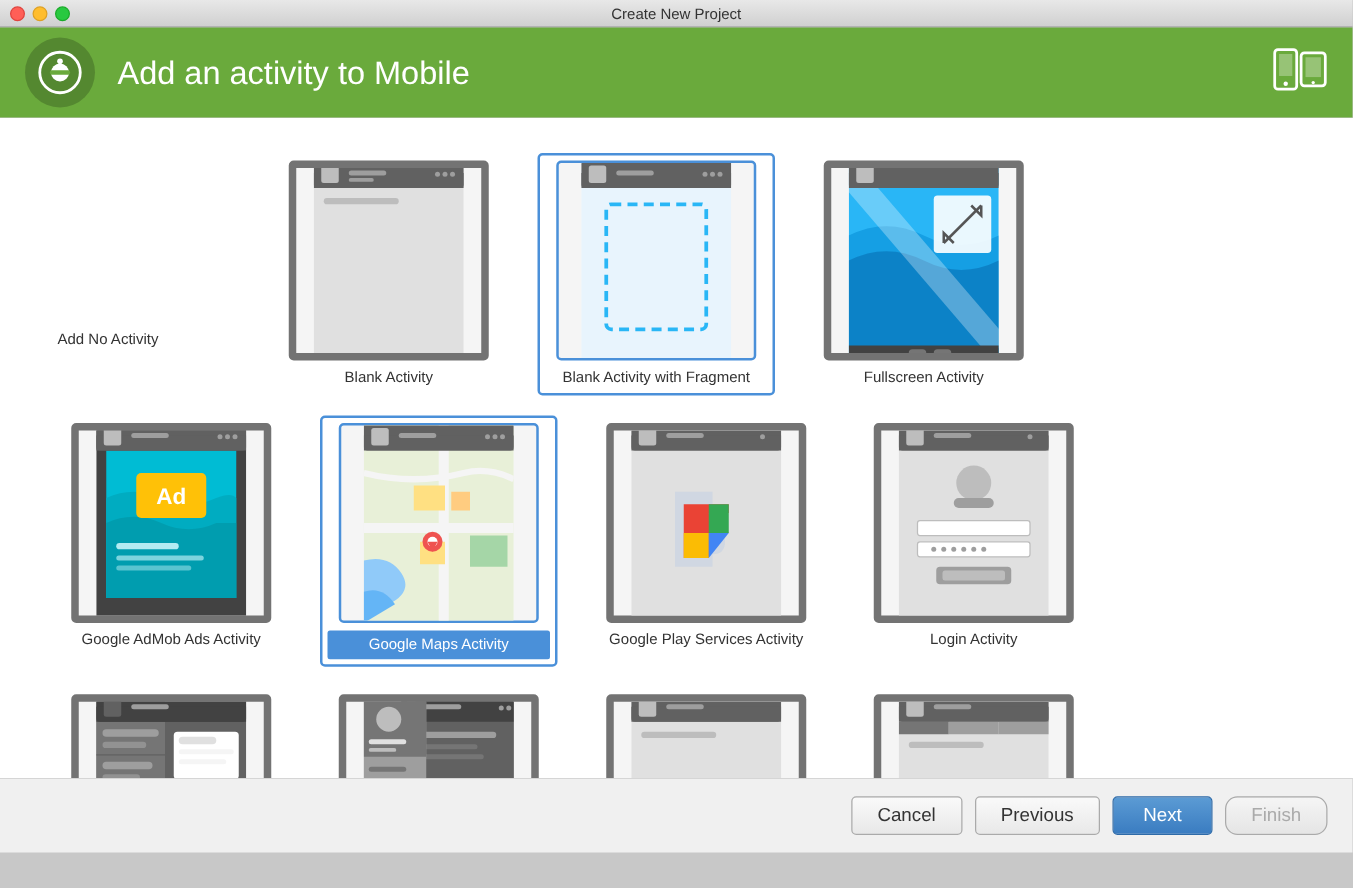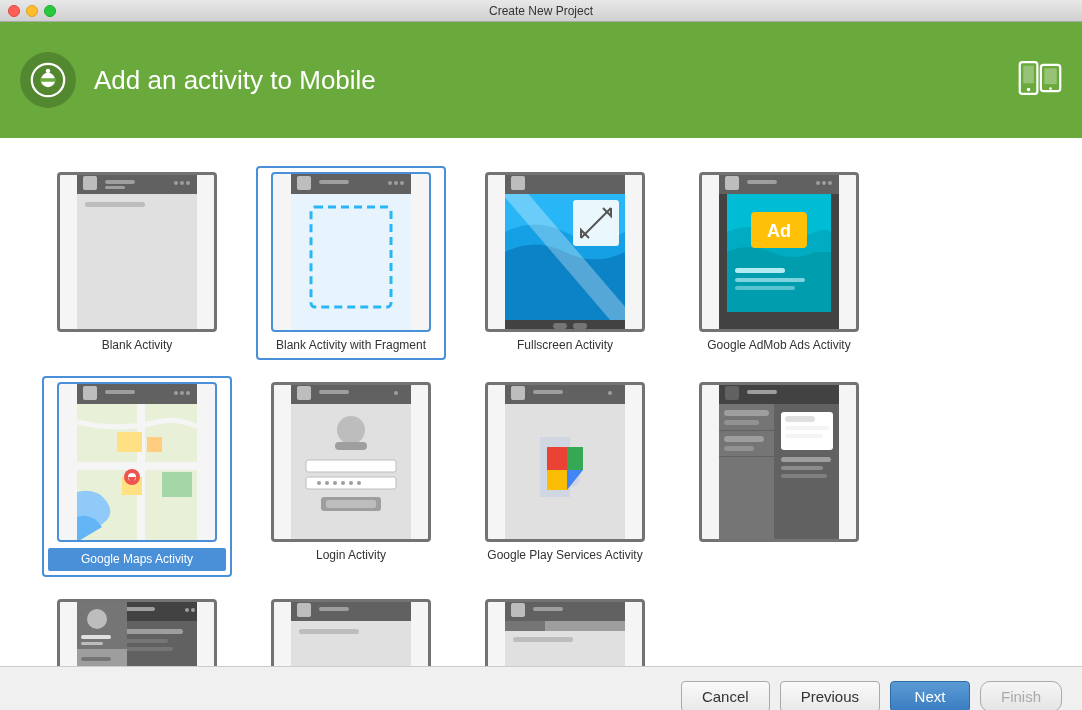--- a/index.html
+++ b/index.html
@@ -38,21 +38,21 @@
     .tb-btn.maximize { background: #28c940; border-color: #1aab29; }
     .title-text {
       font-size: 12px;
       color: #333;
       font-weight: 500;
     }
 
     
     .header {
       background: #6aaa3c;
-      height: 116px;
+      height: 72px;
       display: flex;
       align-items: center;
       padding: 0 20px;
       position: relative;
     }
     .header-icon {
       width: 56px;
       height: 56px;
       background: rgba(0,0,0,0.2);
       border-radius: 50%;
@@ -106,21 +106,21 @@
       border: 2px solid transparent;
       border-radius: 4px;
       padding: 4px;
     }
     .activity-card.selected {
       border-color: #4a90d9;
     }
     .activity-card-image {
       width: 160px;
       height: 160px;
-      border: 3px solid #737373;
+      border: 6px solid #737373;
       border-radius: 4px;
       overflow: hidden;
       background: #f5f5f5;
       display: flex;
       align-items: center;
       justify-content: center;
     }
     .activity-card-label {
       font-size: 12px;
       color: #333;
@@ -218,20 +218,24 @@
       <rect x="26" y="5" width="22" height="30" rx="3" stroke="white" stroke-width="2.5" fill="none"></rect>
       <rect x="30" y="9" width="14" height="18" fill="white" opacity="0.3"></rect>
       <circle cx="37" cy="32" r="1.5" fill="white"></circle>
     </svg>
   </div>
 </div>
 
 <div class="main-content">
   <div class="activity-grid">
 
+    <div class="no-activity-card">
+      <div style="width:100%;height:140px;"></div>
+      <span class="no-activity-label">Add No Activity</span>
+    </div>
 
     <div class="activity-card">
       <div class="activity-card-image">
         <svg viewBox="0 0 120 160" width="120" height="160">
           <rect width="120" height="160" fill="#e0e0e0" rx="3"></rect>
 
           <rect x="0" y="0" width="120" height="22" fill="#616161" rx="3"></rect>
           <rect x="0" y="10" width="120" height="12" fill="#616161"></rect>
           <rect x="6" y="4" width="14" height="14" rx="2" fill="#bdbdbd"></rect>
 
@@ -352,20 +356,42 @@
           <rect x="0" y="0" width="120" height="22" fill="#616161" rx="3"></rect>
           <rect x="0" y="10" width="120" height="12" fill="#616161"></rect>
           <rect x="6" y="4" width="14" height="14" rx="2" fill="#bdbdbd"></rect>
           <rect x="28" y="8" width="30" height="4" rx="2" fill="#9e9e9e"></rect>
           <circle cx="105" cy="11" r="2" fill="#9e9e9e"></circle>
           <circle cx="111" cy="11" r="2" fill="#9e9e9e"></circle>
           <circle cx="99" cy="11" r="2" fill="#9e9e9e"></circle>
         </svg>
       </div>
       <span class="activity-card-label" style="background:#4a90d9;color:white;width:100%;padding:4px 2px;border-radius:2px;margin-top:6px;">Google Maps Activity</span>
+    </div>
+
+    <div class="activity-card">
+      <div class="activity-card-image">
+        <svg viewBox="0 0 120 160" width="120" height="160">
+          <rect width="120" height="160" fill="#e0e0e0" rx="3"></rect>
+
+          <rect x="0" y="0" width="120" height="22" fill="#616161" rx="3"></rect>
+          <rect x="0" y="10" width="120" height="12" fill="#616161"></rect>
+          <rect x="6" y="4" width="14" height="14" rx="2" fill="#bdbdbd"></rect>
+          <rect x="28" y="8" width="30" height="4" rx="2" fill="#9e9e9e"></rect>
+          <circle cx="105" cy="11" r="2" fill="#9e9e9e"></circle>
+
+          <path d="M35 55 L65 55 L65 85 Q75 85 75 95 Q75 105 65 105 L65 115 L35 115 Z" fill="#4285f4" opacity="0.1"></path>
+
+          <path d="M42 65 L78 65 L78 72 L62 72 L78 88 L62 88 L62 108 L42 108 Z" fill="#ea4335"></path>
+          <path d="M42 65 L42 108 L62 108 L62 88 L42 88 Z" fill="#fbbc04"></path>
+          <path d="M62 65 L78 65 L78 88 L62 88 Z" fill="#34a853"></path>
+          <path d="M62 88 L78 88 L62 108 Z" fill="#4285f4"></path>
+        </svg>
+      </div>
+      <span class="activity-card-label">Google Play Services  Activity</span>
     </div>
 
     <div class="activity-card">
       <div class="activity-card-image">
         <svg viewBox="0 0 120 160" width="120" height="160">
           <rect width="120" height="160" fill="#e0e0e0" rx="3"></rect>
 
           <rect x="0" y="0" width="120" height="22" fill="#616161" rx="3"></rect>
           <rect x="0" y="10" width="120" height="12" fill="#616161"></rect>
           <rect x="6" y="4" width="14" height="14" rx="2" fill="#bdbdbd"></rect>
@@ -383,42 +409,20 @@
           <circle cx="44" cy="101" r="2" fill="#9e9e9e"></circle>
           <circle cx="52" cy="101" r="2" fill="#9e9e9e"></circle>
           <circle cx="60" cy="101" r="2" fill="#9e9e9e"></circle>
           <circle cx="68" cy="101" r="2" fill="#9e9e9e"></circle>
 
           <rect x="30" y="115" width="60" height="14" rx="3" fill="#9e9e9e"></rect>
           <rect x="35" y="118" width="50" height="8" rx="2" fill="#bdbdbd"></rect>
         </svg>
       </div>
       <span class="activity-card-label">Login Activity</span>
-    </div>
-
-    <div class="activity-card">
-      <div class="activity-card-image">
-        <svg viewBox="0 0 120 160" width="120" height="160">
-          <rect width="120" height="160" fill="#e0e0e0" rx="3"></rect>
-
-          <rect x="0" y="0" width="120" height="22" fill="#616161" rx="3"></rect>
-          <rect x="0" y="10" width="120" height="12" fill="#616161"></rect>
-          <rect x="6" y="4" width="14" height="14" rx="2" fill="#bdbdbd"></rect>
-          <rect x="28" y="8" width="30" height="4" rx="2" fill="#9e9e9e"></rect>
-          <circle cx="105" cy="11" r="2" fill="#9e9e9e"></circle>
-
-          <path d="M35 55 L65 55 L65 85 Q75 85 75 95 Q75 105 65 105 L65 115 L35 115 Z" fill="#4285f4" opacity="0.1"></path>
-
-          <path d="M42 65 L78 65 L78 72 L62 72 L78 88 L62 88 L62 108 L42 108 Z" fill="#ea4335"></path>
-          <path d="M42 65 L42 108 L62 108 L62 88 L42 88 Z" fill="#fbbc04"></path>
-          <path d="M62 65 L78 65 L78 88 L62 88 Z" fill="#34a853"></path>
-          <path d="M62 88 L78 88 L62 108 Z" fill="#4285f4"></path>
-        </svg>
-      </div>
-      <span class="activity-card-label">Google Play Services  Activity</span>
     </div>
 
     <div class="activity-card">
       <div class="activity-card-image">
         <svg viewBox="0 0 120 160" width="120" height="160">
           <rect width="120" height="160" fill="#616161" rx="3"></rect>
 
           <rect x="0" y="0" width="55" height="160" fill="#757575"></rect>
 
           <rect x="0" y="0" width="120" height="22" fill="#424242" rx="3"></rect>

